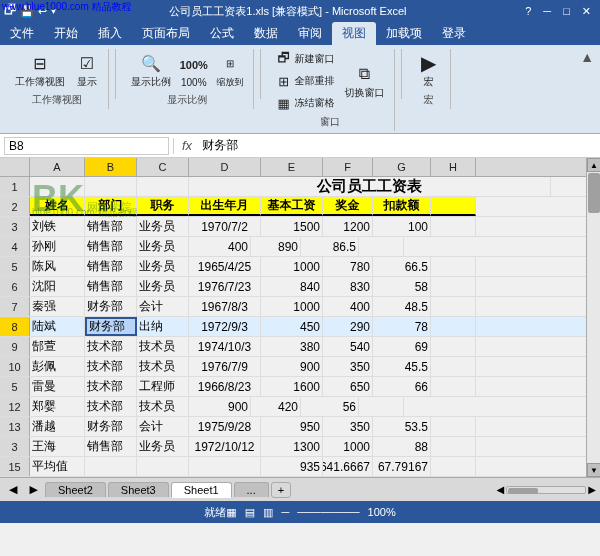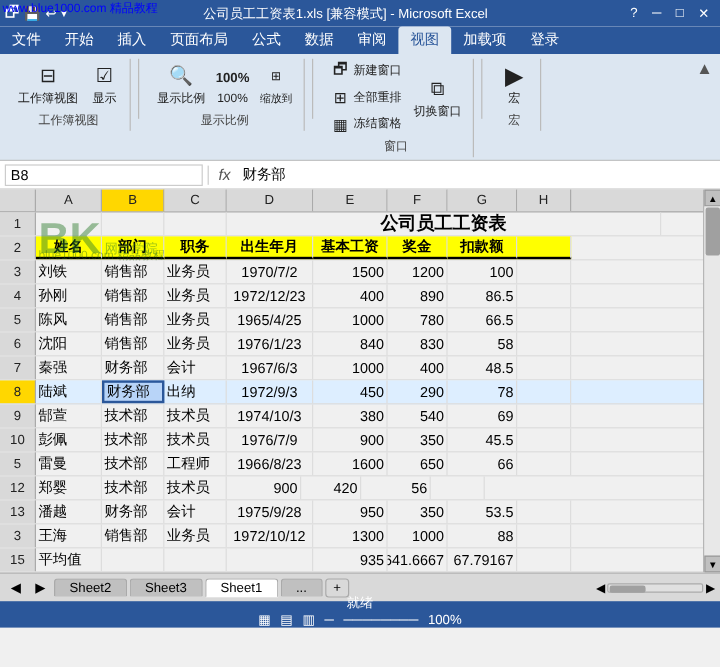--- a/index.html
+++ b/index.html
@@ -76,22 +76,22 @@
     }
     .sheet-tab {
       padding: 1px 12px; background: #c0c0c0; border: 1px solid #aaa; border-bottom: none;
       font-size: 11px; cursor: pointer; border-radius: 3px 3px 0 0;
     }
     .sheet-tab.active { background: white; border-bottom: 1px solid white; }
     .sheet-tab-add { padding: 1px 6px; background: none; border: 1px solid #aaa; border-radius: 3px; font-size: 11px; cursor: pointer; }
 
     
     .status-bar {
-      display: flex; align-items: center; justify-content: flex-end;
-      background: #2b579a; color: white; height: 22px; padding: 0 22px; font-size: 11px; flex-direction: column;
+      display: flex; align-items: center; justify-content: center;
+      background: #2b579a; color: white; height: 22px; padding: 0 22px; font-size: 11px;
     }
     .status-right { display: flex; gap: 8px; align-items: center; }
 
     .blue1000 {
       position: absolute;
       top: 0px;
       left: 2px;
       font-size: 10px;
       color: #00f;
       pointer-events: none;
@@ -287,21 +287,20 @@
       <div class="cell col-f right">1200</div>
       <div class="cell col-g right">100</div>
       <div class="cell col-h"></div>
     </div>
 
     <div class="sheet-row">
       <div class="row-num">4</div>
       <div class="cell col-a">孙刚</div>
       <div class="cell col-b">销售部</div>
       <div class="cell col-c">业务员</div>
-      <div class="cell col-d center">1972/12/23</div>
       <div class="cell col-e right">400</div>
       <div class="cell col-f right">890</div>
       <div class="cell col-g right">86.5</div>
       <div class="cell col-h"></div>
     </div>
 
     <div class="sheet-row">
       <div class="row-num">5</div>
       <div class="cell col-a">陈风</div>
       <div class="cell col-b">销售部</div>
@@ -311,33 +310,33 @@
       <div class="cell col-f right">780</div>
       <div class="cell col-g right">66.5</div>
       <div class="cell col-h"></div>
     </div>
 
     <div class="sheet-row">
       <div class="row-num">6</div>
       <div class="cell col-a">沈阳</div>
       <div class="cell col-b">销售部</div>
       <div class="cell col-c">业务员</div>
-      <div class="cell col-d center">1976/1/23</div>
+      <div class="cell col-d center">1976/7/23</div>
       <div class="cell col-e right">840</div>
       <div class="cell col-f right">830</div>
       <div class="cell col-g right">58</div>
       <div class="cell col-h"></div>
     </div>
 
     <div class="sheet-row">
       <div class="row-num">7</div>
       <div class="cell col-a">秦强</div>
       <div class="cell col-b">财务部</div>
       <div class="cell col-c">会计</div>
-      <div class="cell col-d center">1967/6/3</div>
+      <div class="cell col-d center">1967/8/3</div>
       <div class="cell col-e right">1000</div>
       <div class="cell col-f right">400</div>
       <div class="cell col-g right">48.5</div>
       <div class="cell col-h"></div>
     </div>
 
     <div class="sheet-row" style="background:#ddeeff;">
       <div class="row-num selected">8</div>
       <div class="cell col-a">陆斌</div>
       <div class="cell col-b selected">财务部</div>

